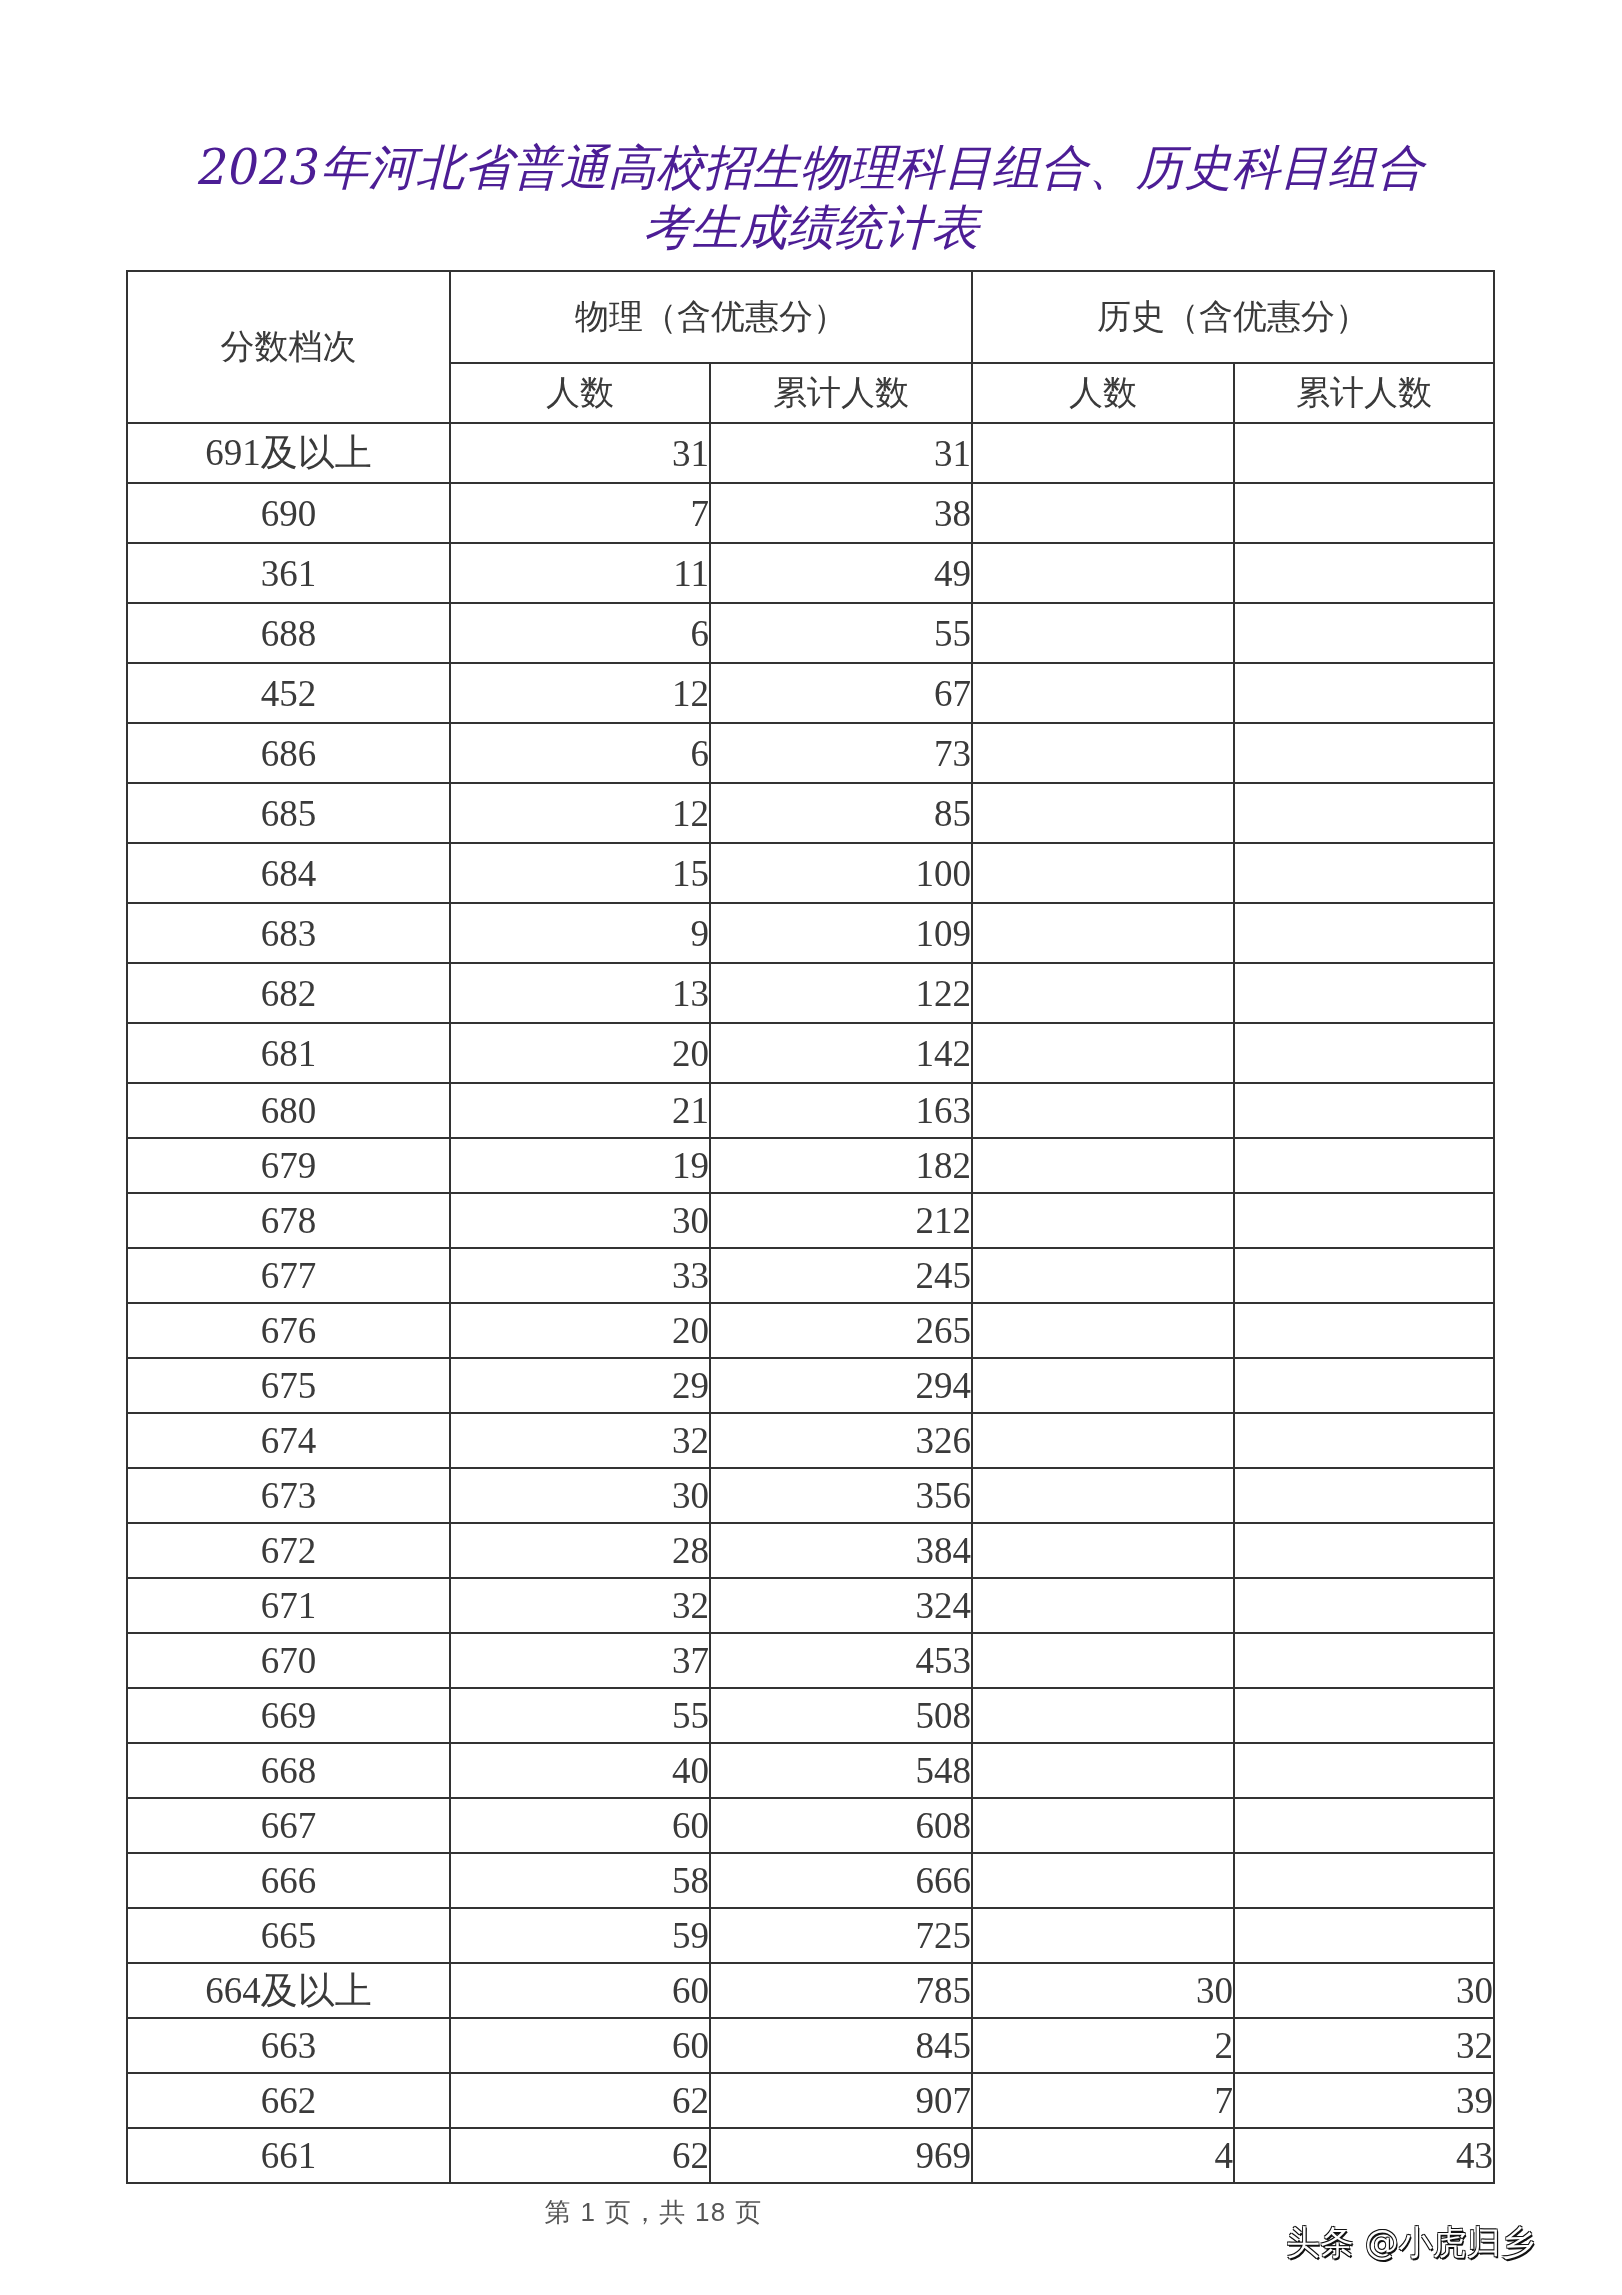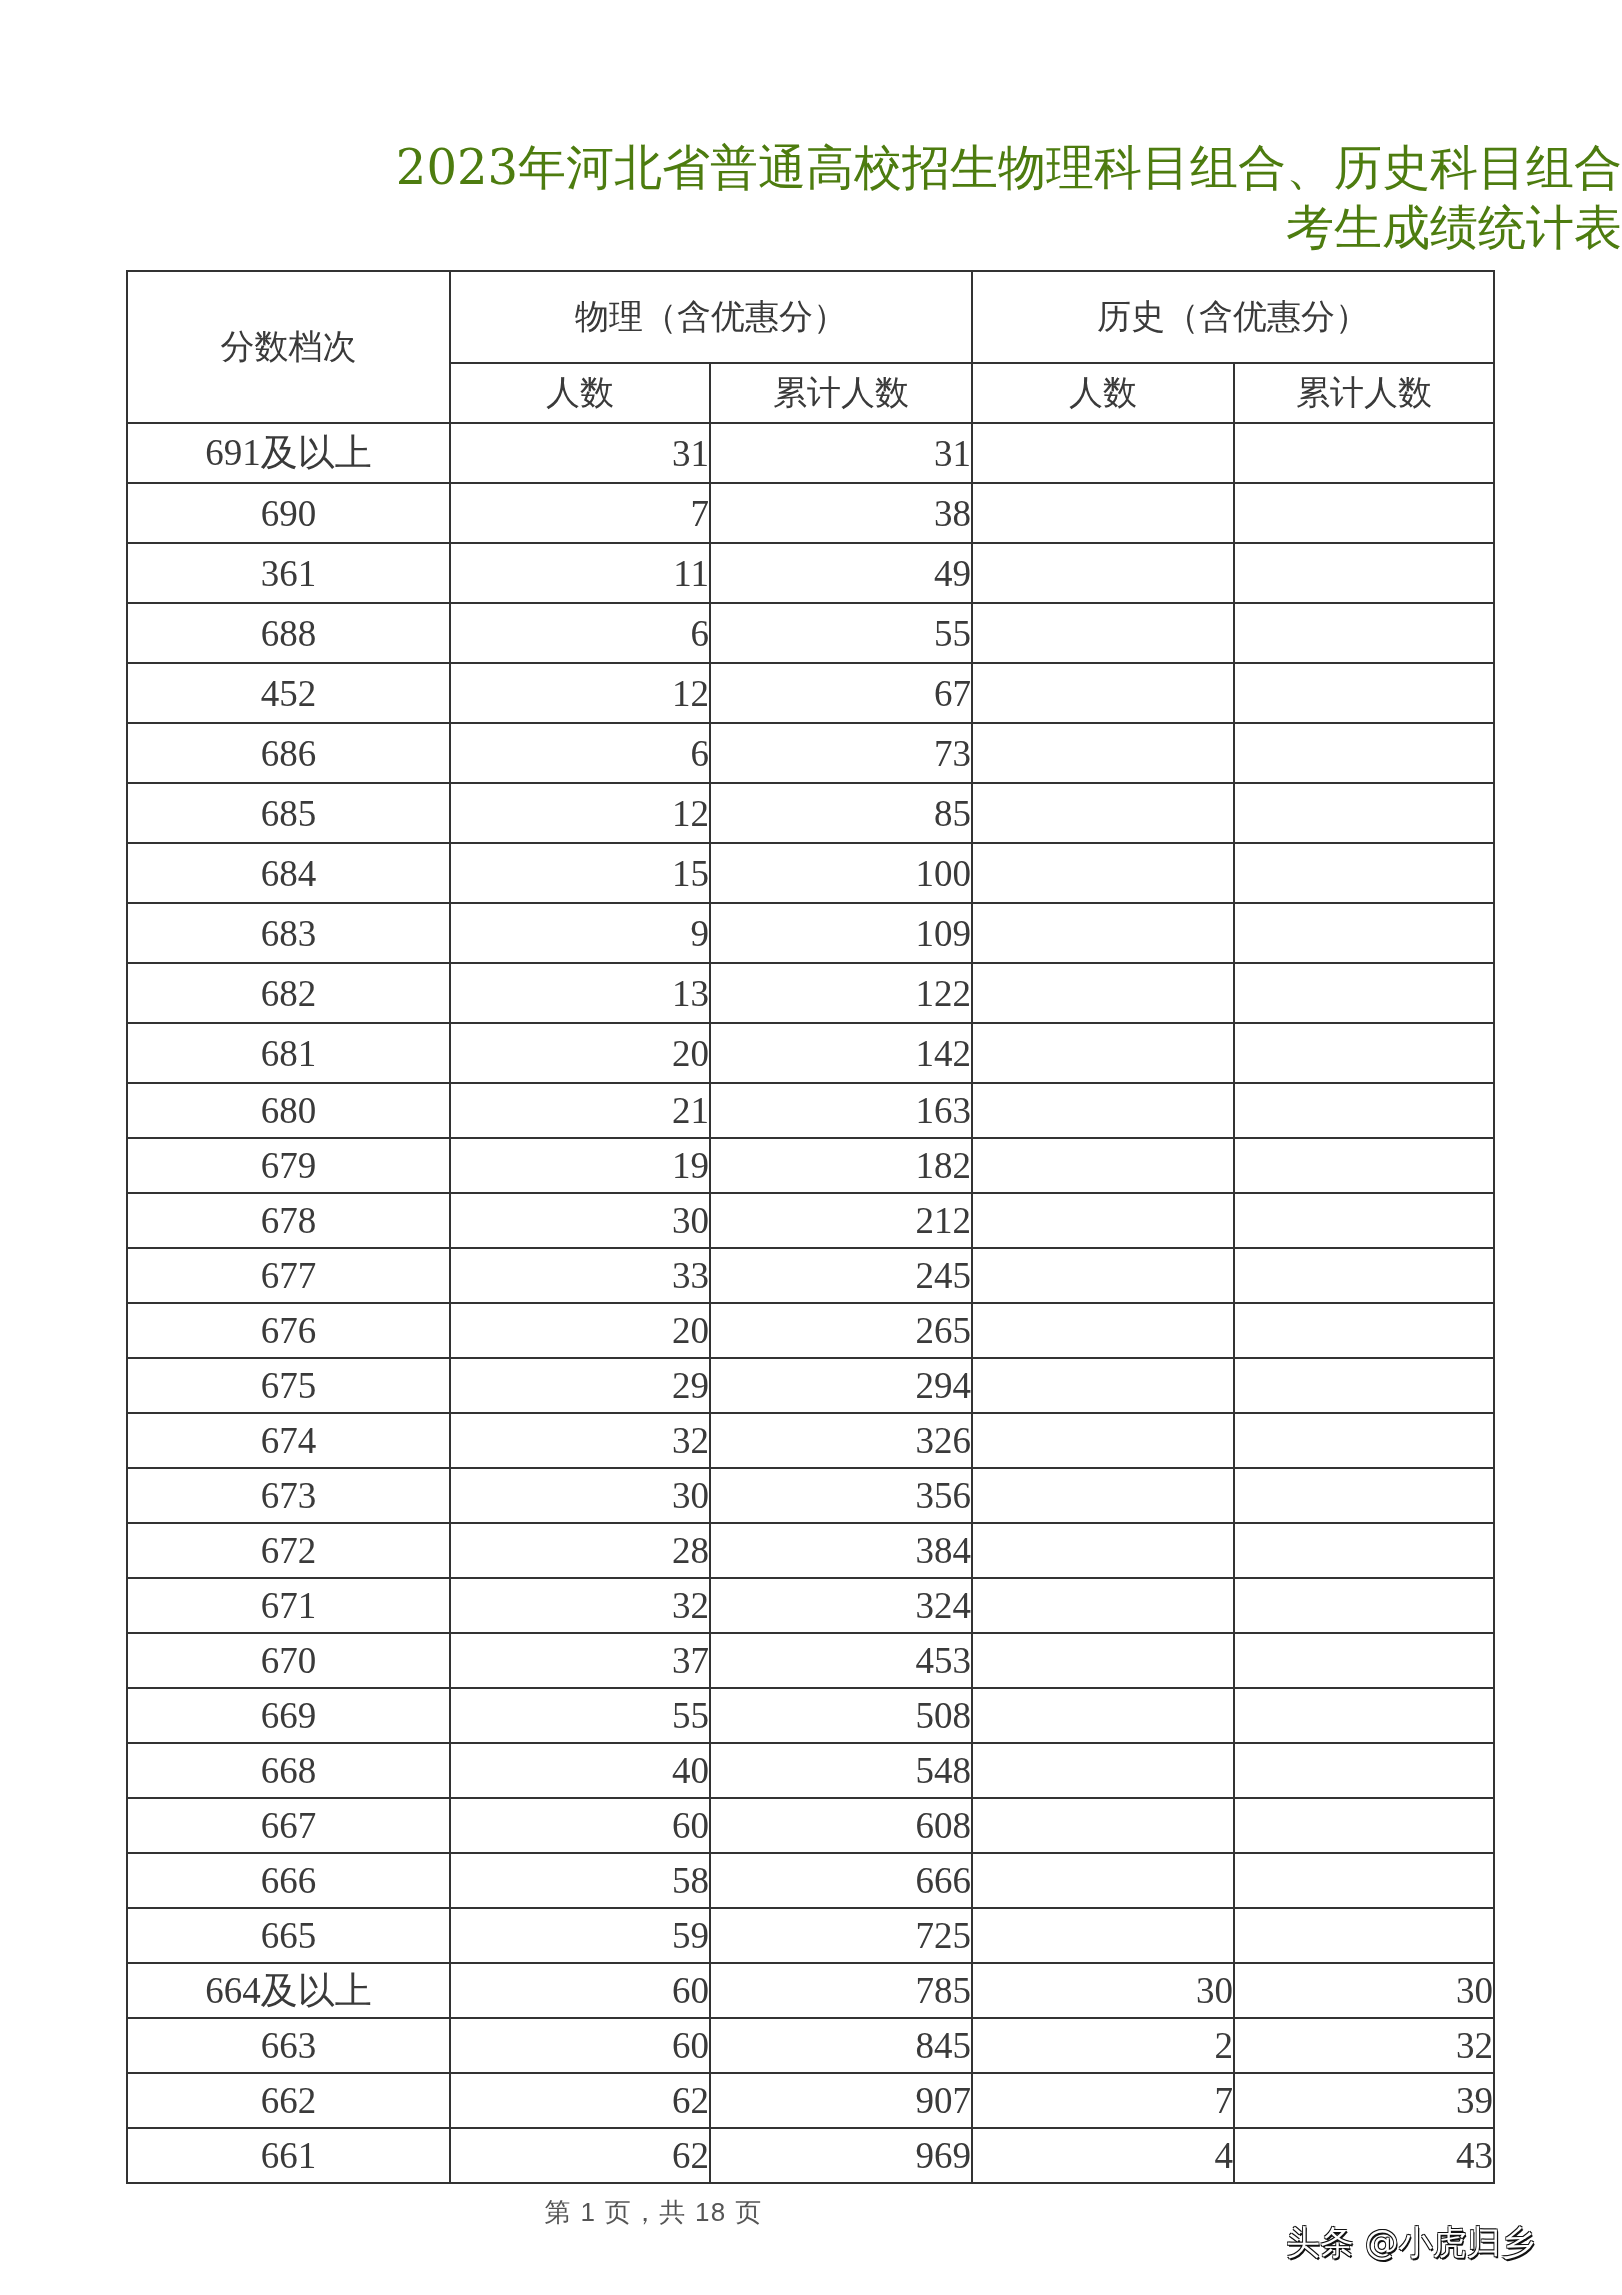--- a/index.html
+++ b/index.html
@@ -12,26 +12,27 @@
       height: 2295px;
       position: relative;
       overflow: hidden;
       font-family: "DejaVu Serif", "Liberation Serif", serif;
       color: #333333;
     }
     .title {
       position: absolute;
       left: 0;
       width: 1622px;
-      text-align: right;
+      text-align: center;
       font-family: "DejaVu Serif", "Liberation Serif", serif;
       font-size: 48px;
       line-height: 1;
-      color: #4d7c0f;
+      color: #4c1d95;
       white-space: nowrap;
+      font-style: italic;
     }
     .title.l1 { top: 143px; }
     .title.l2 { top: 203px; }
 
     table.stats {
       position: absolute;
       left: 126px;
       top: 270px;
       width: 1367px;
       border-collapse: collapse;

